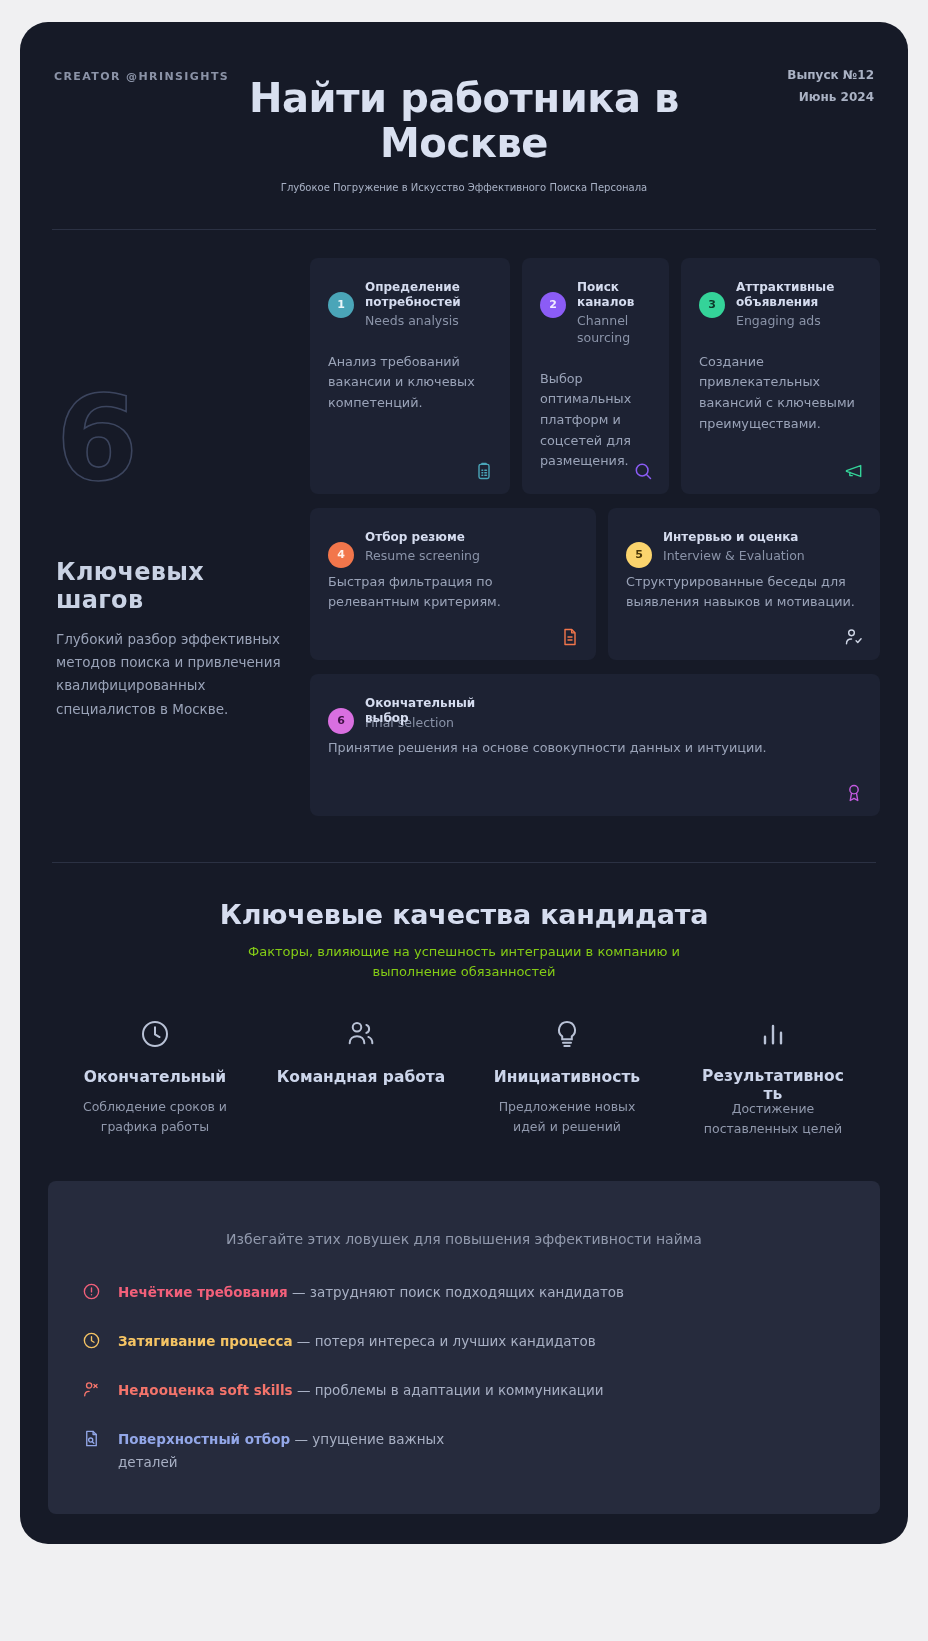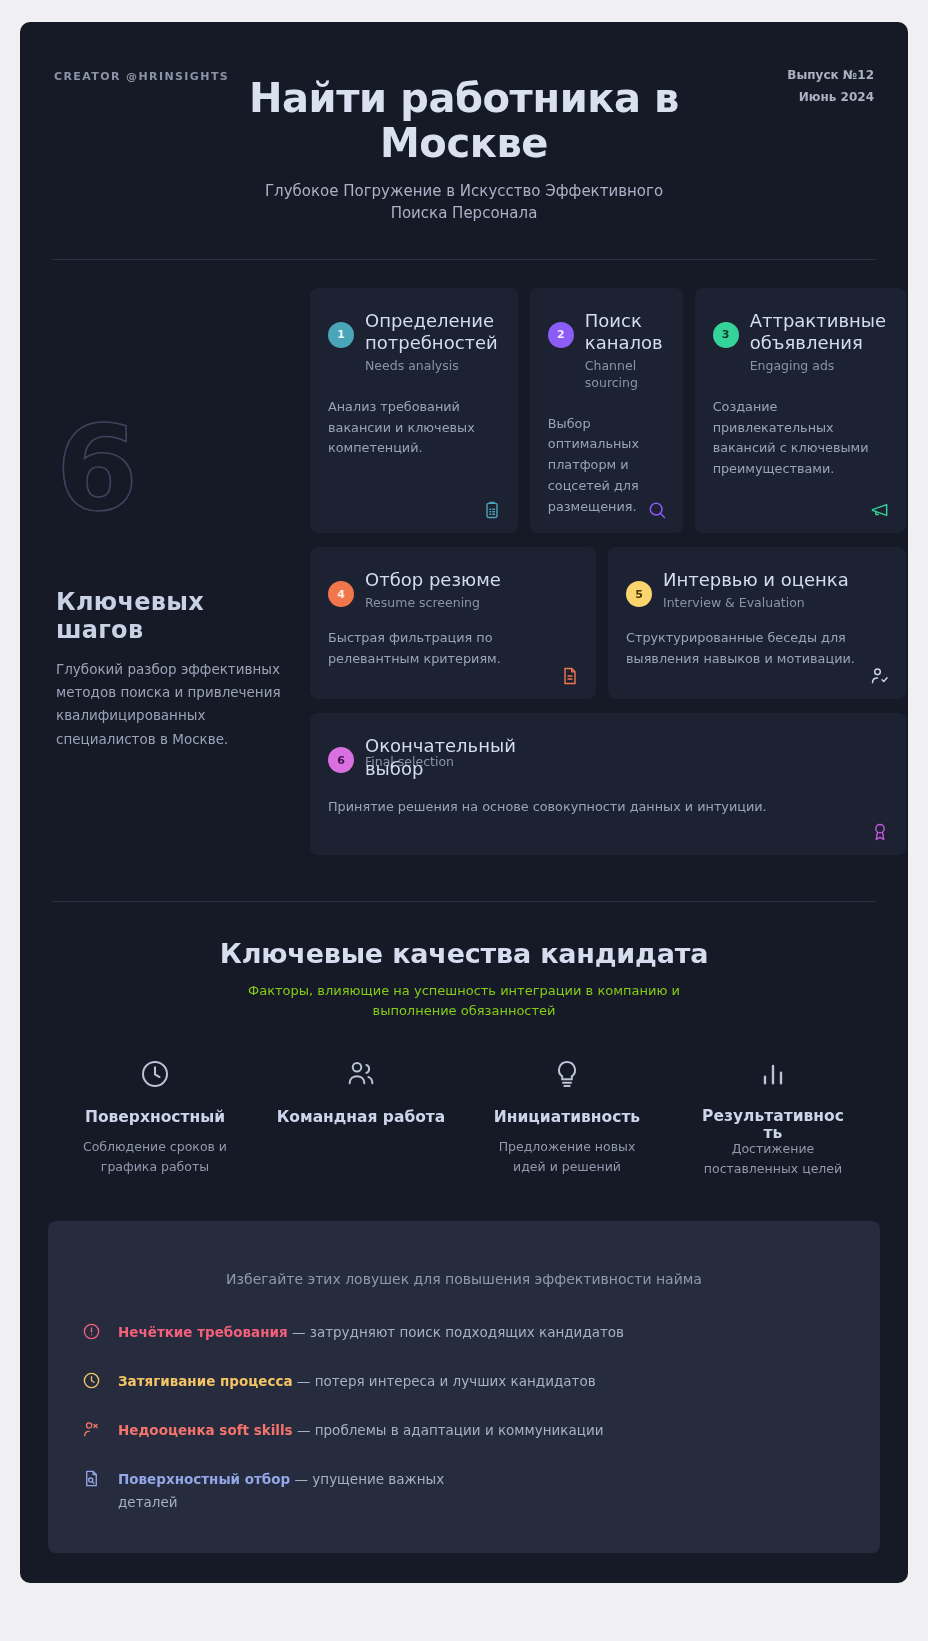--- a/index.html
+++ b/index.html
@@ -9,21 +9,21 @@
     font-family: "DejaVu Sans", "Liberation Sans", sans-serif;
   }
   .page {
     width: 928px;
     min-height: 1641px;
     background: #f0f0f2;
     padding: 22px 20px 24px 20px;
   }
   .poster {
     background: #161a27;
-    border-radius: 10px;
+    border-radius: 28px;
     padding: 0 0 30px 0;
     overflow: hidden;
     position: relative;
   }
 
   
   .header {
     position: relative;
     padding: 38px 32px 0 32px;
   }
@@ -51,21 +51,21 @@
     font-size: 40px;
     line-height: 1.12;
     font-weight: 700;
     color: #d9e0f0;
     letter-spacing: -0.4px;
     max-width: 500px;
     margin: 16px auto 0 auto;
   }
   .subtitle {
     text-align: center;
-    font-size: 15px;
+    font-size: 10px;
     line-height: 1.5;
     color: #a9b2c6;
     max-width: 430px;
     margin: 14px auto 0 auto;
   }
   .rule {
     height: 1px;
     background: #2b3143;
     margin: 34px 32px 0 32px;
   }
@@ -139,22 +139,22 @@
   }
   .badge.b1 { background: #4aa5b8; color: #eaf6f9; }
   .badge.b2 { background: #8b5cf6; color: #f2edff; }
   .badge.b3 { background: #34d399; color: #0d3b2b; }
   .badge.b4 { background: #f2764b; color: #fff1ea; }
   .badge.b5 { background: #fbd46d; color: #4a3708; }
   .badge.b6 { background: #d96fe0; color: #3c0f42; }
 
   .card-titles { min-width: 0; }
   .card-title {
-    font-size: 18px;
-    font-weight: 400;
+    font-size: 12px;
+    font-weight: 700;
     color: #d5dcef;
     line-height: 1.26;
   }
   .card-sub {
     font-size: 12.5px;
     color: #8a93a8;
     line-height: 1.35;
     margin-top: 3px;
   }
   
@@ -166,21 +166,21 @@
     z-index: 1;
     margin-top: 0;
   }
 
   .card-desc {
     margin-top: 22px;
     font-size: 12.8px;
     line-height: 1.62;
     color: #9aa3b8;
   }
-  .r2 .card-desc, .r3 .card-desc { margin-top: 16px; }
+  .r2 .card-desc, .r3 .card-desc { margin-top: 4px; }
 
   .card-icon {
     position: absolute;
     right: 16px; bottom: 13px;
     width: 20px; height: 20px;
   }
   .card-icon svg { width: 20px; height: 20px; display: block; }
 
   
   .section-rule {
@@ -425,21 +425,21 @@
     <div class="q-sub">Факторы, влияющие на успешность интеграции в компанию и выполнение обязанностей</div>
     <div class="q-grid">
 
       <div class="q-item">
         <div class="q-icon">
           <svg viewBox="0 0 24 24" fill="none" stroke="#b9c2d6" stroke-width="1.5" stroke-linecap="round">
             <circle cx="12" cy="12" r="9"></circle>
                 <path d="M12 7v5.3l3.4 2"></path>
           </svg>
         </div>
-        <div class="q-name">Поверхностный</div>
+        <div class="q-name">Окончательный</div>
         <div class="q-desc">Соблюдение сроков и графика работы</div>
       </div>
 
       <div class="q-item">
         <div class="q-icon">
           <svg viewBox="0 0 24 24" fill="none" stroke="#b9c2d6" stroke-width="1.5" stroke-linecap="round">
             <circle cx="9" cy="7" r="3.2"></circle>
                 <path d="M3.5 19c0-3.4 2.5-5.4 5.5-5.4s5.5 2 5.5 5.4"></path>
             <path d="M16 5.2a3.2 3.2 0 0 1 0 6"></path>
                 <path d="M17.5 14.2c2 .8 3 2.5 3 4.8"></path>

